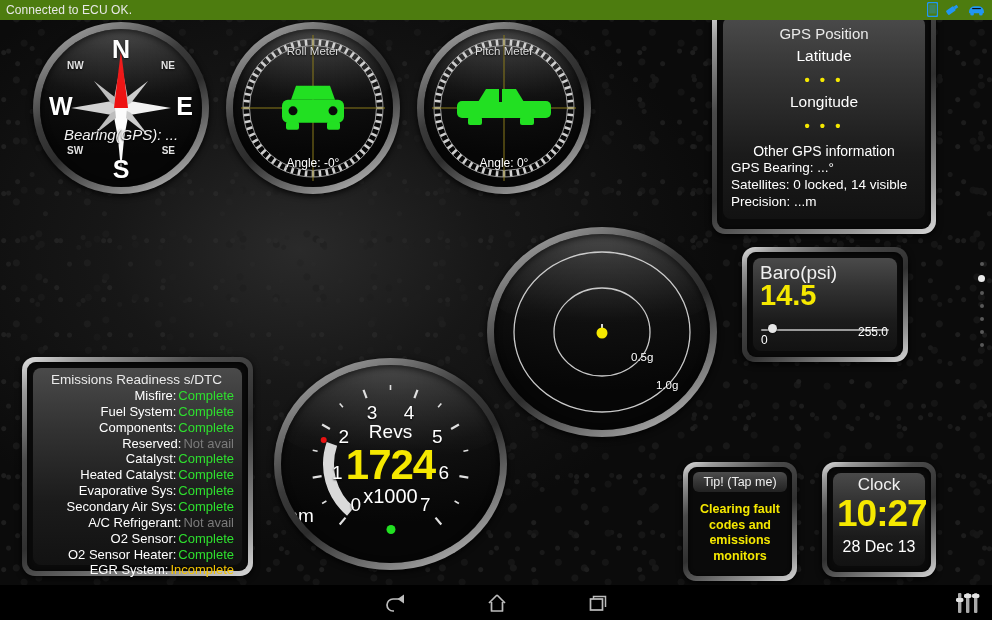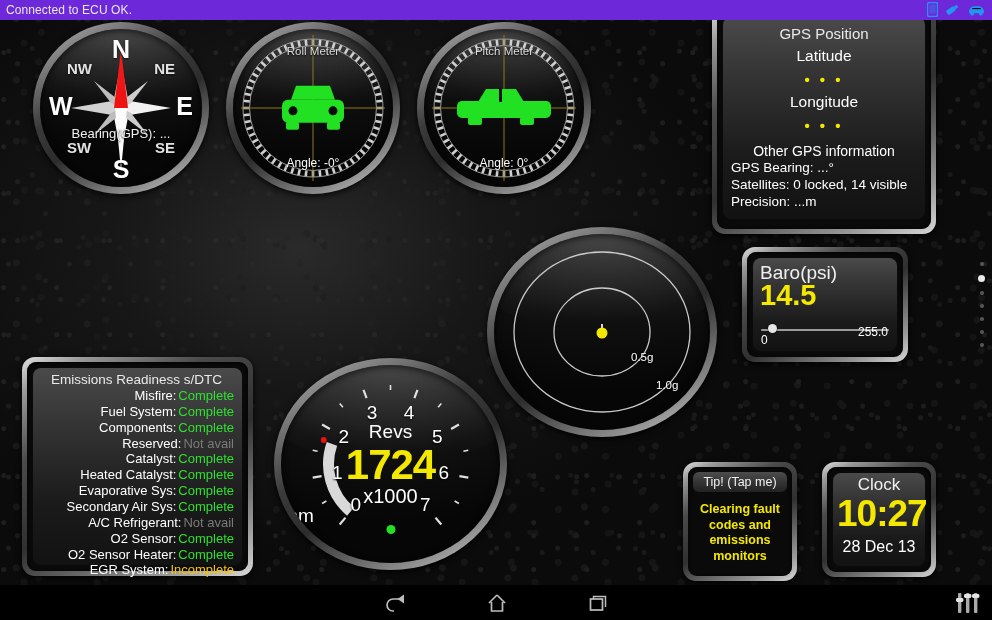--- a/index.html
+++ b/index.html
@@ -31,21 +31,21 @@
       radial-gradient(circle at 33% 88%, #1d1d1d 0 3px, transparent 4px),
       radial-gradient(circle at 63% 77%, #262626 0 2px, transparent 3px),
       radial-gradient(circle at 92% 34%, #212121 0 2px, transparent 3px);
     background-size: 53px 47px, 71px 61px, 43px 59px, 67px 43px, 59px 67px,
                     47px 53px, 61px 71px, 73px 49px, 51px 63px, 41px 57px;
   }
 
   
   #statusbar {
     position:absolute; left:0; top:0; width:992px; height:20px;
-    background:#6d28d9; z-index:60;
+    background:#4d7c0f; z-index:60;
   }
   #statusbar .txt {
     position:absolute; left:6px; top:3px;
     font-size:12px; color:#e8e8e8; letter-spacing:.1px;
   }
   #sysicons { position:absolute; right:6px; top:2px; display:flex; gap:7px; align-items:center; }
   #sysicons svg { display:block; }
 
   
   #navbar {
@@ -82,24 +82,24 @@
     content:""; position:absolute; left:0; top:0; width:100%; height:46%;
     border-radius:50% 50% 50% 50% / 100% 100% 40% 40%;
     background:linear-gradient(180deg, rgba(255,255,255,.085), rgba(255,255,255,0));
     pointer-events:none;
   }
 
   
   #compass { left:33px; top:22px; width:176px; height:172px; }
   .cmp-lbl { position:absolute; font-weight:bold; color:#fff; text-shadow:0 1px 2px #000; }
   .cmp-card { font-size:25px; }
-  .cmp-ord { font-size:15px; color:#e2e2e2; font-weight:bold; }
+  .cmp-ord { font-size:10px; color:#e2e2e2; font-weight:bold; }
   #cmp-bearing {
     position:absolute; left:0; right:0; top:97px; text-align:center;
-    font-size:13px; color:#f2f2f2; text-shadow:0 1px 2px #000; z-index:3;
+    font-size:15px; color:#f2f2f2; text-shadow:0 1px 2px #000; z-index:3;font-style:italic;
   }
 
   
   #rollmeter { left:226px; top:22px; width:174px; height:172px; }
   #pitchmeter { left:417px; top:22px; width:174px; height:172px; }
   .meter-title {
     position:absolute; left:0; right:0; top:16px; text-align:center;
     font-size:11.5px; color:#ddd; z-index:4; text-shadow:0 1px 2px #000;
   }
   .meter-angle {

